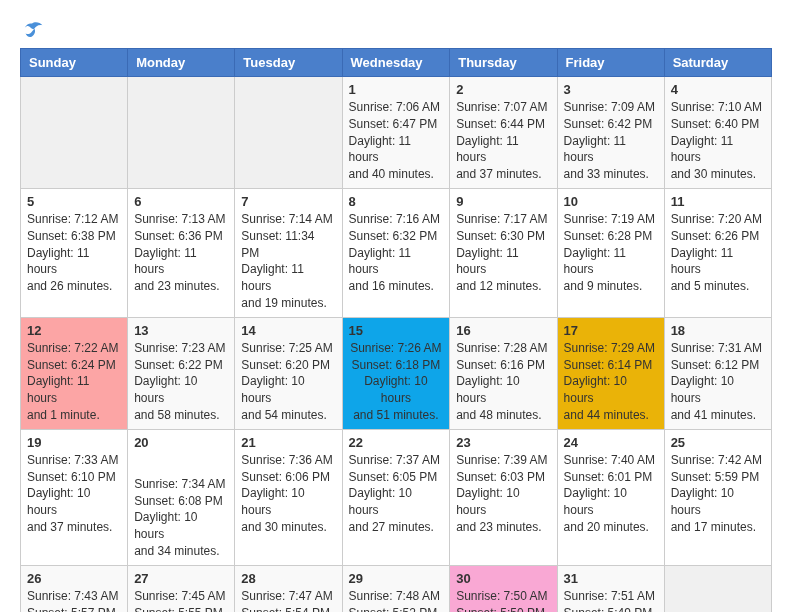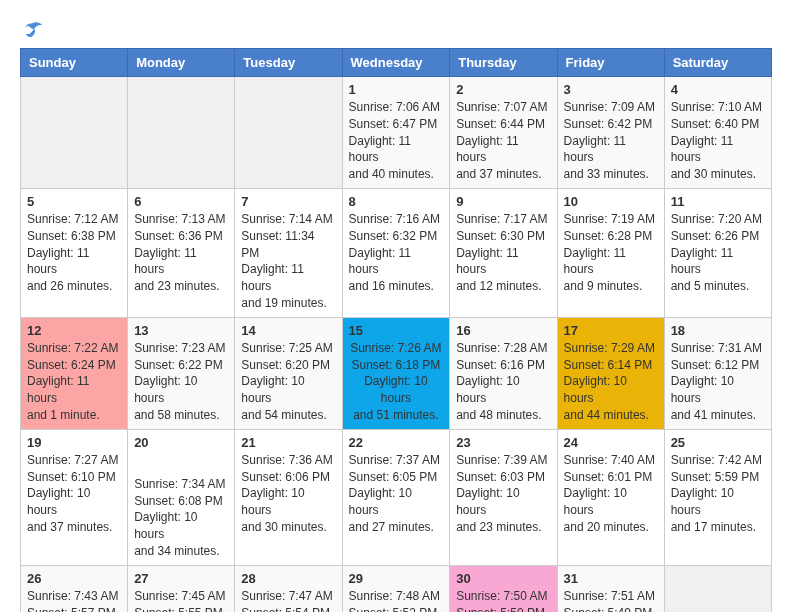--- a/index.html
+++ b/index.html
@@ -256,21 +256,21 @@
           <span class="day-number">18</span>
           <div class="day-info" style="white-space: pre-line;">Sunrise: 7:31 AM
 Sunset: 6:12 PM
 Daylight: 10 hours
 and 41 minutes.</div>
         </td>
       </tr>
       <tr>
         <td>
           <span class="day-number">19</span>
-          <div class="day-info" style="white-space: pre-line;">Sunrise: 7:27 AM
+          <div class="day-info" style="white-space: pre-line;">Sunrise: 7:33 AM
 Sunset: 6:10 PM
 Daylight: 10 hours
 and 37 minutes.</div>
         </td>
         <td>
           <span class="day-number">20</span>
           <div class="day-info" style="white-space: pre-line; margin-top: 26px;">Sunrise: 7:34 AM
 Sunset: 6:08 PM
 Daylight: 10 hours
 and 34 minutes.</div>

